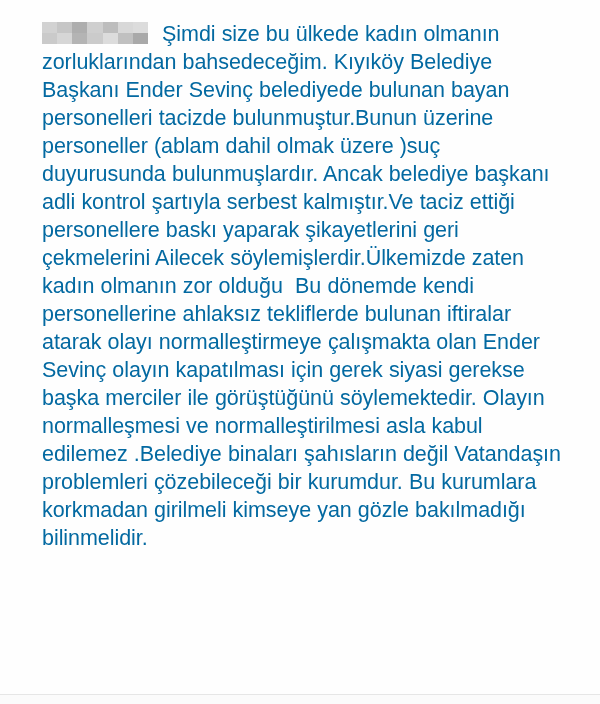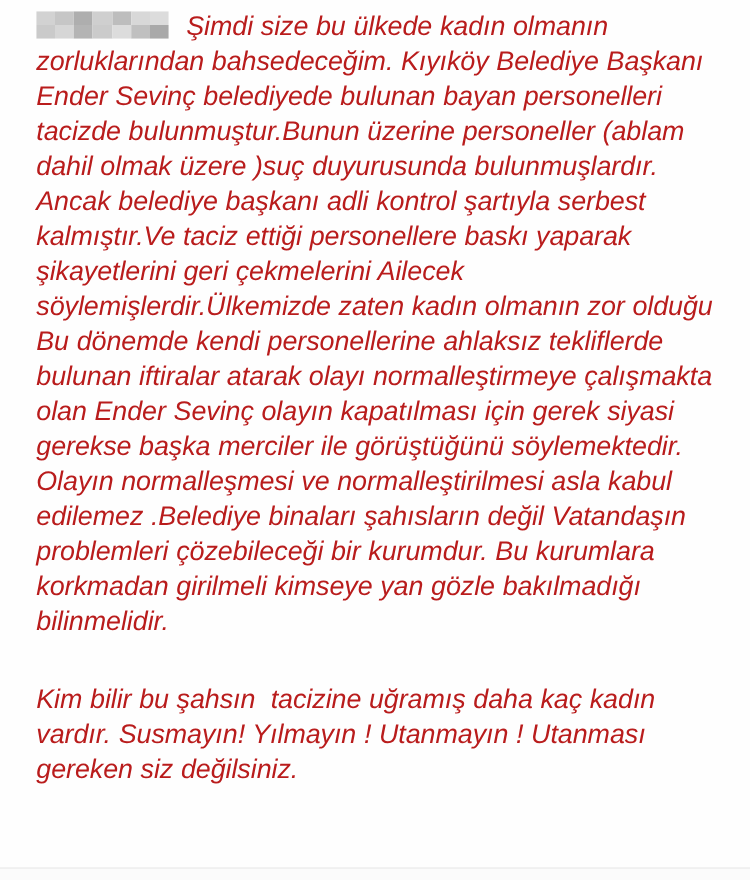--- a/index.html
+++ b/index.html
@@ -23,29 +23,28 @@
   }
 
   #post-body {
     position: absolute;
     left: 26px;
     top: 4px;
     width: 552px;
   }
 
   .para {
-    margin: 3px;
+    margin: 16px;
     padding: 0;
     font-size: 21.5px;
     line-height: 28px;
-    color: #b91c1c;
+    color: #0369a1;
     letter-spacing: -0.05px;
     word-spacing: 0.2px;
     white-space: pre-wrap;
-    font-style: italic;
   }
 
   .para-gap {
     height: 28px;
   }
 
   
   #redaction {
     display: inline-block;
     vertical-align: -3px;
@@ -91,21 +90,20 @@
 <body>
 
 <div id="post-card">
 
   <div id="post-body">
 
     <p class="para"><span id="redaction"><span class="mosaic-row"><span class="tile" style="background: rgb(210, 210, 210);"></span><span class="tile" style="background: rgb(198, 198, 198);"></span><span class="tile" style="background: rgb(174, 174, 174);"></span><span class="tile" style="background: rgb(207, 207, 207);"></span><span class="tile" style="background: rgb(189, 189, 189);"></span><span class="tile" style="background: rgb(216, 216, 216);"></span><span class="tile" style="background: rgb(220, 220, 220);"></span></span><span class="mosaic-row"><span class="tile" style="background: rgb(202, 202, 202);"></span><span class="tile" style="background: rgb(214, 214, 214);"></span><span class="tile" style="background: rgb(180, 180, 180);"></span><span class="tile" style="background: rgb(203, 203, 203);"></span><span class="tile" style="background: rgb(220, 220, 220);"></span><span class="tile" style="background: rgb(192, 192, 192);"></span><span class="tile" style="background: rgb(169, 169, 169);"></span></span></span><span>Şimdi size bu ülkede kadın olmanın zorluklarından bahsedeceğim. Kıyıköy Belediye Başkanı Ender Sevinç belediyede bulunan bayan personelleri tacizde bulunmuştur.Bunun üzerine personeller (ablam dahil olmak üzere )suç duyurusunda bulunmuşlardır. Ancak belediye başkanı adli kontrol şartıyla serbest kalmıştır.Ve taciz ettiği personellere baskı yaparak şikayetlerini geri çekmelerini Ailecek söylemişlerdir.Ülkemizde zaten kadın olmanın zor olduğu  Bu dönemde kendi personellerine ahlaksız tekliflerde bulunan iftiralar atarak olayı normalleştirmeye çalışmakta olan Ender Sevinç olayın kapatılması için gerek siyasi gerekse başka merciler ile görüştüğünü söylemektedir. Olayın normalleşmesi ve normalleştirilmesi asla kabul edilemez .Belediye binaları şahısların değil Vatandaşın problemleri çözebileceği bir kurumdur. Bu kurumlara korkmadan girilmeli kimseye yan gözle bakılmadığı bilinmelidir.</span></p>
 
     <div class="para-gap"></div>
 
-    <p class="para">Kim bilir bu şahsın  tacizine uğramış daha kaç kadın vardır. Susmayın! Yılmayın ! Utanmayın ! Utanması gereken siz değilsiniz.</p>
 
     <div class="para-gap"></div>
 
 
   </div>
 
   <div id="bottom-divider"></div>
   <div id="bottom-strip"></div>
 
 </div>

